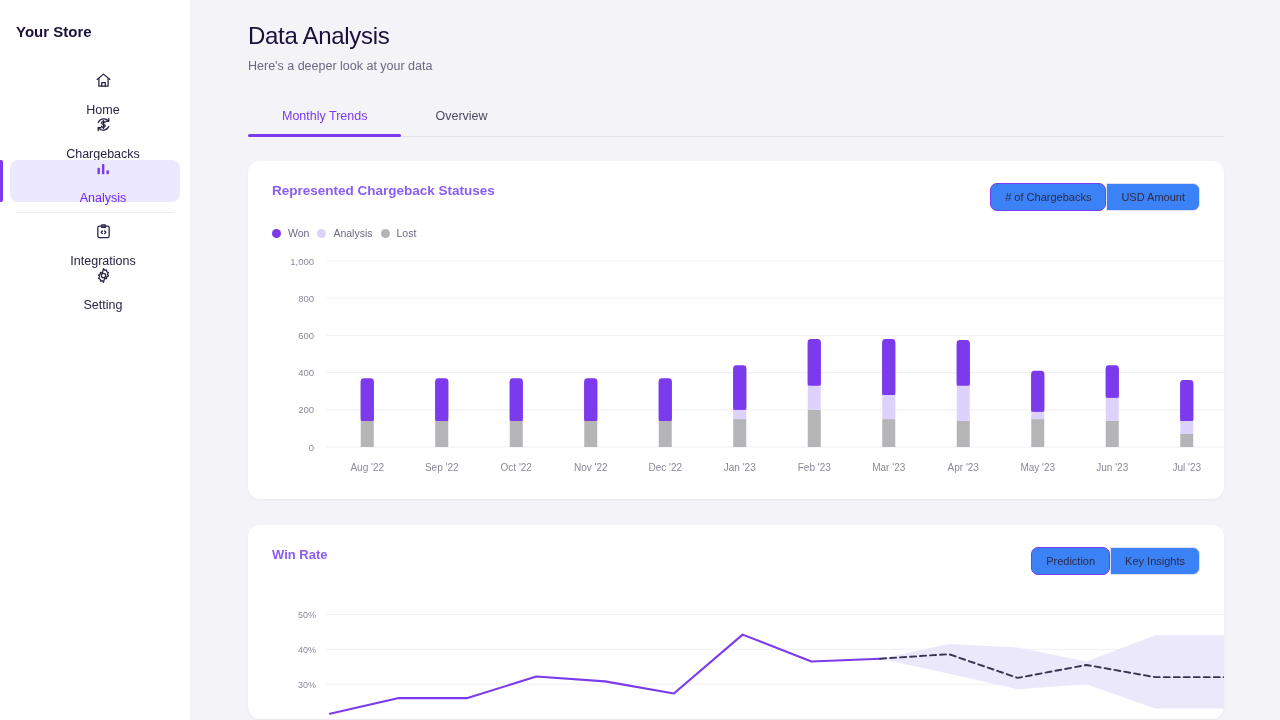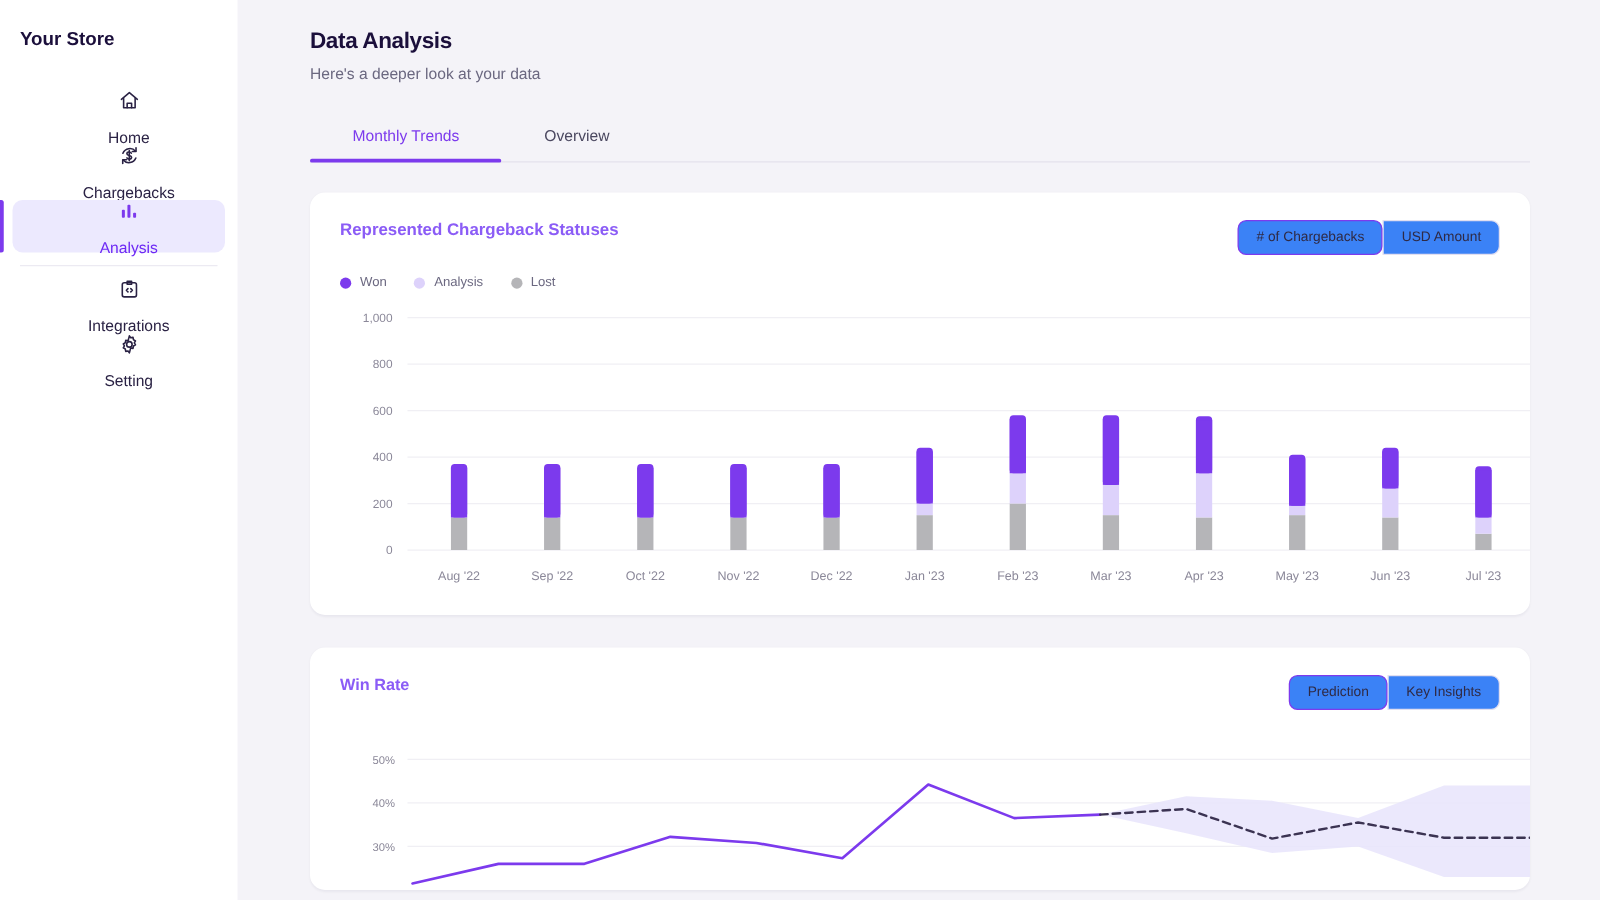--- a/index.html
+++ b/index.html
@@ -37,21 +37,21 @@
     width: 3px; height: 42px; background: #7c3aed; border-radius: 0 2px 2px 0;
   }
   .nav-item .ico { width: 20px; height: 20px; display: flex; align-items: center; justify-content: center; }
   .nav-sep { height: 1px; background: #eceaf2; margin: 10px 16px; }
 
   
   .main {
     flex: 1; height: 720px; overflow: hidden;
     padding: 22px 56px 0 58px;
   }
-  .page-title { font-size: 18px; font-weight: bold; color: #1b0f3b; letter-spacing: -.3px; }
+  .page-title { font-size: 24px; font-weight: normal; color: #1b0f3b; letter-spacing: -.3px; }
   .page-sub { font-size: 12.5px; color: #6b6880; margin-top: 9px; }
 
   .tabs {
     display: flex; gap: 0; margin-top: 26px;
     border-bottom: 1px solid #e4e2ec;
   }
   .tab {
     font-size: 12.5px; color: #4b4860; padding: 10px 34px 13px 34px;
     cursor: pointer; position: relative; background: none; border: none;
     font-family: inherit;
@@ -75,21 +75,21 @@
     font-size: 11px; color: #2f2a45; background: #3b82f6;
     border: 1px solid #e2dff0; padding: 7px 14px; cursor: pointer;
     font-family: inherit;
   }
   .seg-btn:first-child { border-radius: 7px 0 0 7px; }
   .seg-btn:last-child { border-radius: 0 7px 7px 0; }
   .seg-btn.active {
     border: 1.6px solid #7c3aed; border-radius: 7px; z-index: 2;
   }
 
-  .legend { display: flex; gap: 22px; margin-top: 16px; align-items: center; }
+  .legend { display: flex; gap: 8px; margin-top: 16px; align-items: center; }
   .legend-item { display: flex; align-items: center; gap: 7px; }
   .legend-dot { width: 9px; height: 9px; border-radius: 50%; }
   .legend-label { font-size: 10.5px; color: #6b6880; }
 
   .plot { position: relative; margin-top: 14px; }
   .plot-svg { display: block; }
 
   
   .card2 { margin-top: 26px; padding-bottom: 0; }
   .card2 .card-title { font-size: 13px; }

